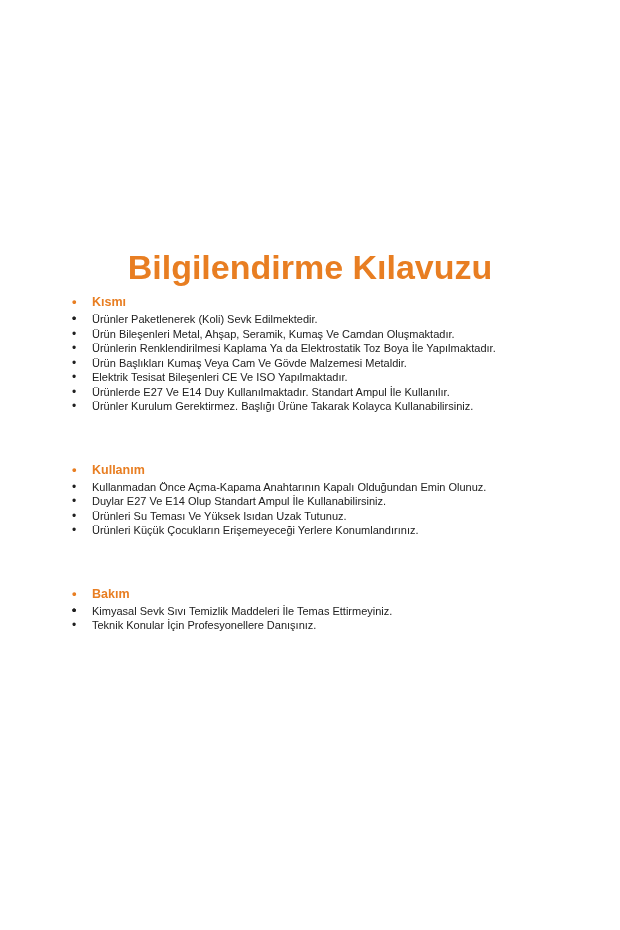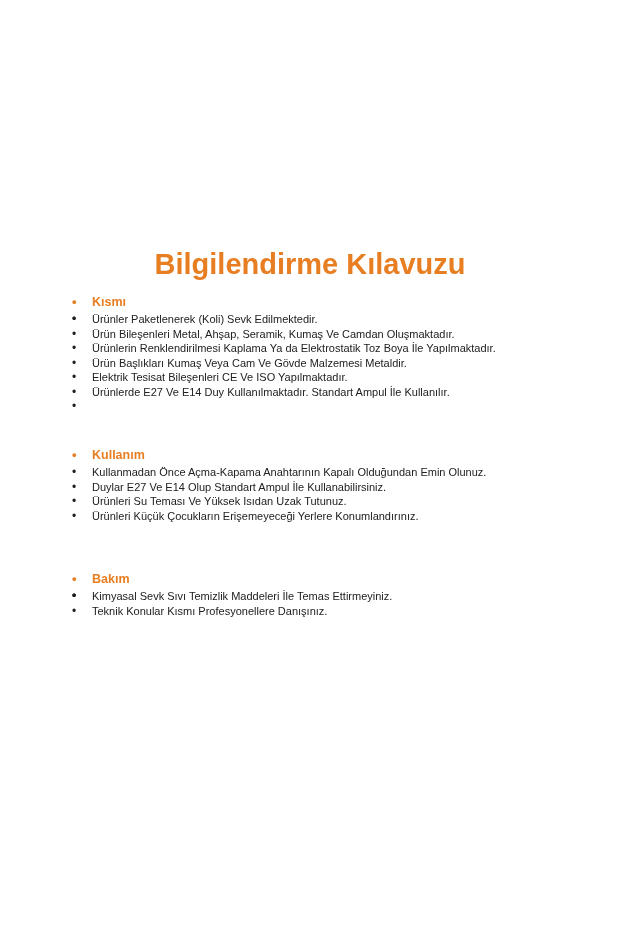--- a/index.html
+++ b/index.html
@@ -14,21 +14,21 @@
     background: #ffffff;
     font-family: "Liberation Sans", sans-serif;
     overflow: hidden;
   }
   .doc-title {
     position: absolute;
     top: 248px;
     left: 0;
     width: 100%;
     text-align: center;
-    font-size: 29px;
+    font-size: 34px;
     font-weight: 700;
     color: #e87e22;
     margin: 0;
   }
   .content {
     position: absolute;
     top: 295px;
     left: 70px;
     width: 495px;
   }
@@ -88,21 +88,21 @@
         <span>Kısmı</span>
       </div>
       <ul class="items">
           <li><span class="bullet dark">•</span></li>
           <li><span class="bullet dark">•</span><span>Ürünler Paketlenerek (Koli) Sevk Edilmektedir.</span></li>
           <li><span class="bullet dark">•</span><span>Ürün Bileşenleri Metal, Ahşap, Seramik, Kumaş Ve Camdan Oluşmaktadır.</span></li>
           <li><span class="bullet dark">•</span><span>Ürünlerin Renklendirilmesi Kaplama Ya da Elektrostatik Toz Boya İle Yapılmaktadır.</span></li>
           <li><span class="bullet dark">•</span><span>Ürün Başlıkları Kumaş Veya Cam Ve Gövde Malzemesi Metaldir.</span></li>
           <li><span class="bullet dark">•</span><span>Elektrik Tesisat Bileşenleri CE Ve ISO Yapılmaktadır.</span></li>
           <li><span class="bullet dark">•</span><span>Ürünlerde E27 Ve E14 Duy Kullanılmaktadır. Standart Ampul İle Kullanılır.</span></li>
-          <li><span class="bullet dark">•</span></li>
+          <li><span class="bullet dark">•</span><span>Ürünler Kurulum Gerektirmez. Başlığı Ürüne Takarak Kolayca Kullanabilirsiniz.</span></li>
         </ul>
     </div>
 
     <div class="section">
       <div class="row section-heading">
         <span class="bullet orange">•</span>
         <span>Kullanım</span>
       </div>
       <ul class="items">
           <li><span class="bullet dark">•</span><span>Kullanmadan Önce Açma-Kapama Anahtarının Kapalı Olduğundan Emin Olunuz.</span></li>
@@ -114,18 +114,18 @@
 
     <div class="section">
       <div class="row section-heading">
         <span class="bullet orange">•</span>
         <span>Bakım</span>
       </div>
       <ul class="items">
           <li><span class="bullet dark">•</span></li>
           <li><span class="bullet dark">•</span></li>
           <li><span class="bullet dark">•</span><span>Kimyasal Sevk Sıvı Temizlik Maddeleri İle Temas Ettirmeyiniz.</span></li>
-          <li><span class="bullet dark">•</span><span>Teknik Konular Kısmı Profesyonellere Danışınız.</span></li>
+          <li><span class="bullet dark">•</span><span>Teknik Konular İçin Profesyonellere Danışınız.</span></li>
         </ul>
     </div>
 
   </div>
 </div>
 
 </body></html>

